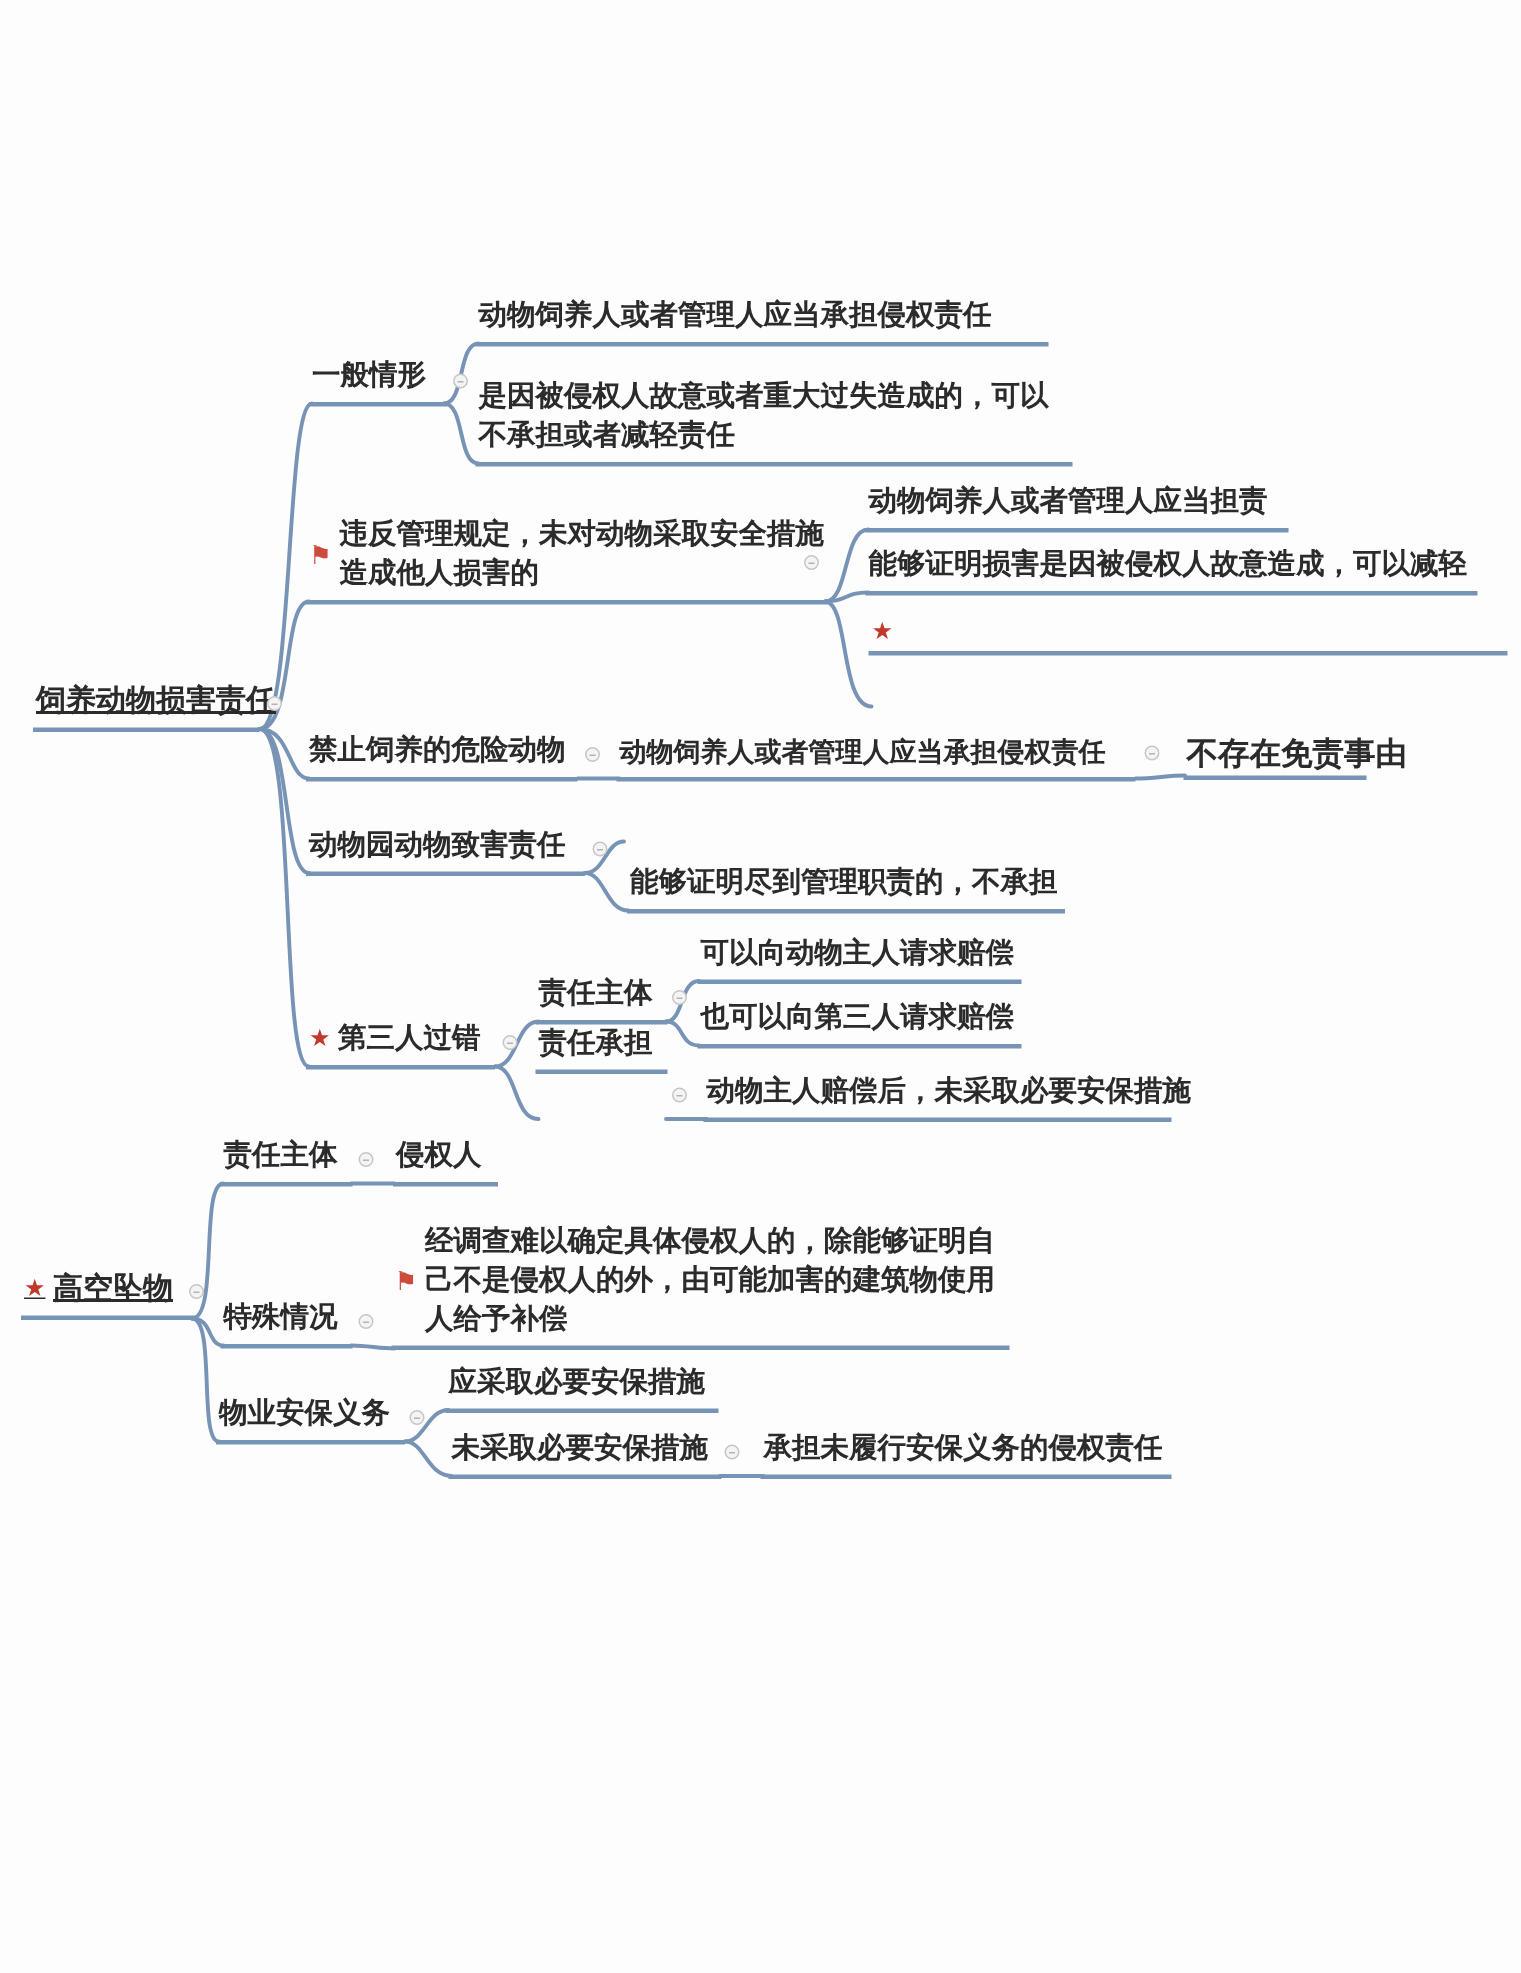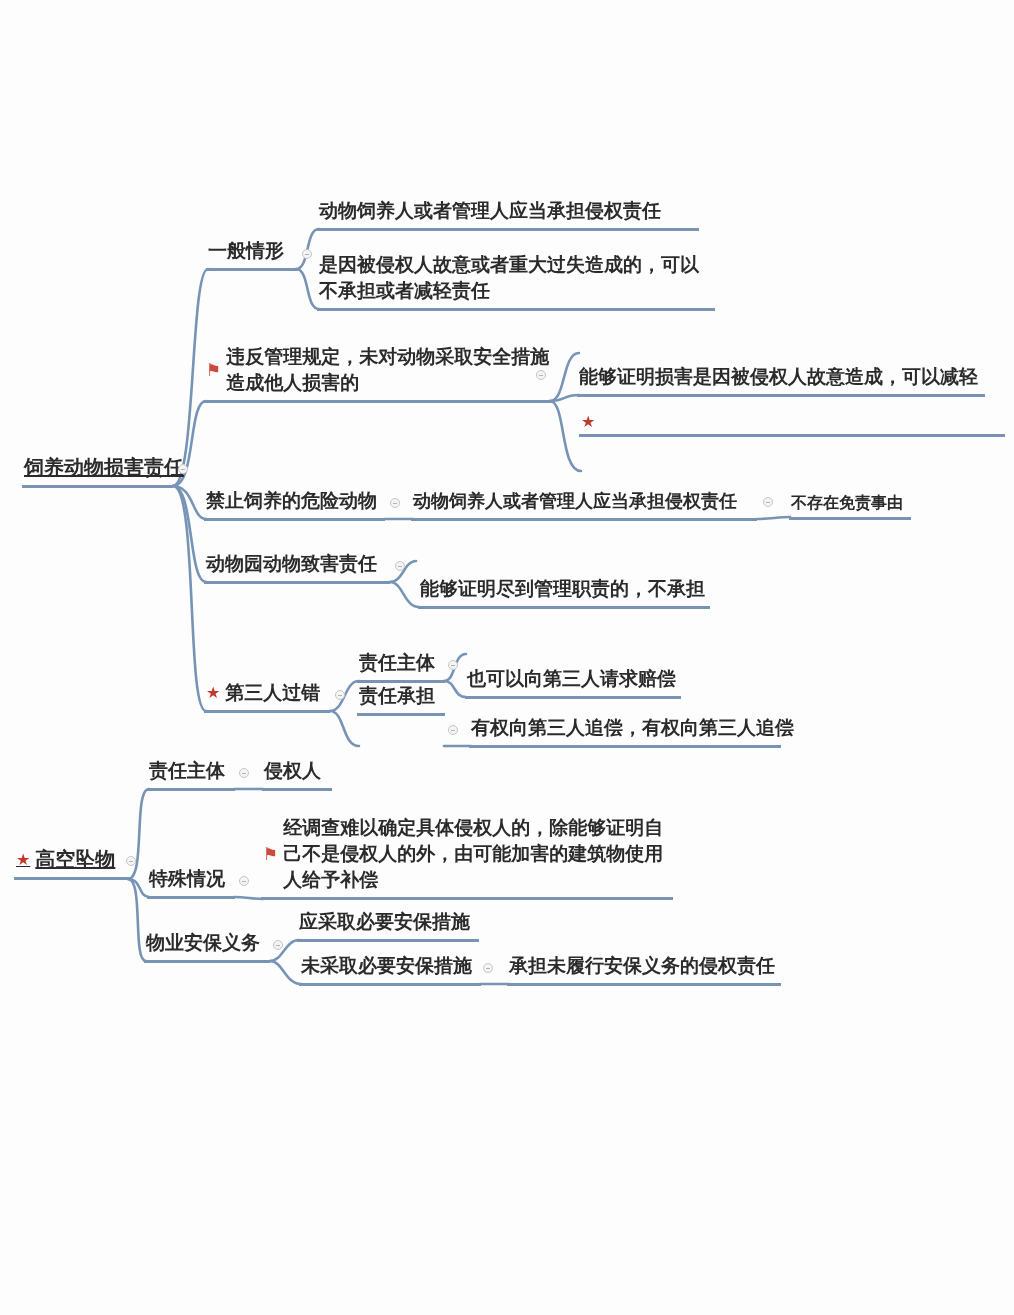--- a/index.html
+++ b/index.html
@@ -20,21 +20,21 @@
     border-bottom:3px solid #7793b5;
     padding:0 2px 4px 2px;
     font-size:19px;
     font-weight:700;
     color:#2b2b2b;
     line-height:26px;
     white-space:nowrap;
     cursor:default;
   }
   .node.root{font-size:20px;line-height:27px;text-decoration:underline;}
-  .node.small{font-size:16px;line-height:21px;font-weight:700;}
+  .node.small{font-size:21px;line-height:21px;font-weight:700;}
   .node.wrap{white-space:normal;}
   .node .txt{display:block;}
   .icon-flag{
     color:#cd4a3d;
     font-size:17px;
     line-height:17px;
     flex:0 0 auto;
   }
   .icon-star{
     color:#c0392b;
@@ -120,20 +120,23 @@
   <div class="node wrap" style="left:317px;top:252px;width:398px;">
     <span class="txt" style="width:388px;">是因被侵权人故意或者重大过失造成的，可以不承担或者减轻责任</span>
   </div>
 
   <div class="node wrap" style="left:204px;top:344px;width:348px;">
     <span class="icon-flag">⚑</span>
     <span class="txt" style="width:326px;">违反管理规定，未对动物采取安全措施造成他人损害的</span>
   </div>
   <span class="collapse" style="left:536px;top:370px;"></span>
 
+  <div class="node" style="left:577px;top:322px;width:282px;">
+    <span class="txt">动物饲养人或者管理人应当担责</span>
+  </div>
 
   <div class="node" style="left:577px;top:364px;width:408px;">
     <span class="txt">能够证明损害是因被侵权人故意造成，可以减轻</span>
   </div>
 
   <div class="node wrap" style="left:579px;top:414px;width:426px;">
     <span class="icon-star">★</span>
   </div>
 
   <div class="node" style="left:204px;top:488px;width:181px;">
@@ -164,32 +167,35 @@
     <span class="icon-star">★</span>
     <span class="txt">第三人过错</span>
   </div>
   <span class="collapse" style="left:335px;top:690px;"></span>
 
   <div class="node" style="left:357px;top:650px;width:88px;">
     <span class="txt">责任主体</span>
   </div>
   <span class="collapse" style="left:448px;top:660px;"></span>
 
+  <div class="node" style="left:465px;top:623px;width:216px;">
+    <span class="txt">可以向动物主人请求赔偿</span>
+  </div>
 
   <div class="node" style="left:465px;top:666px;width:216px;">
     <span class="txt">也可以向第三人请求赔偿</span>
   </div>
 
   <div class="node" style="left:357px;top:683px;width:88px;">
     <span class="txt">责任承担</span>
   </div>
   <span class="collapse" style="left:448px;top:725px;"></span>
 
   <div class="node" style="left:469px;top:715px;width:312px;">
-    <span class="txt">有权向第三人追偿，有权向第三人追偿</span>
+    <span class="txt">动物主人赔偿后，未采取必要安保措施</span>
   </div>
 
   <div class="node root" style="left:14px;top:846px;width:116px;">
     <span class="icon-star">★</span>
     <span class="txt">高空坠物</span>
   </div>
   <span class="collapse" style="left:126px;top:856px;"></span>
 
   <div class="node" style="left:147px;top:758px;width:88px;">
     <span class="txt">责任主体</span>

